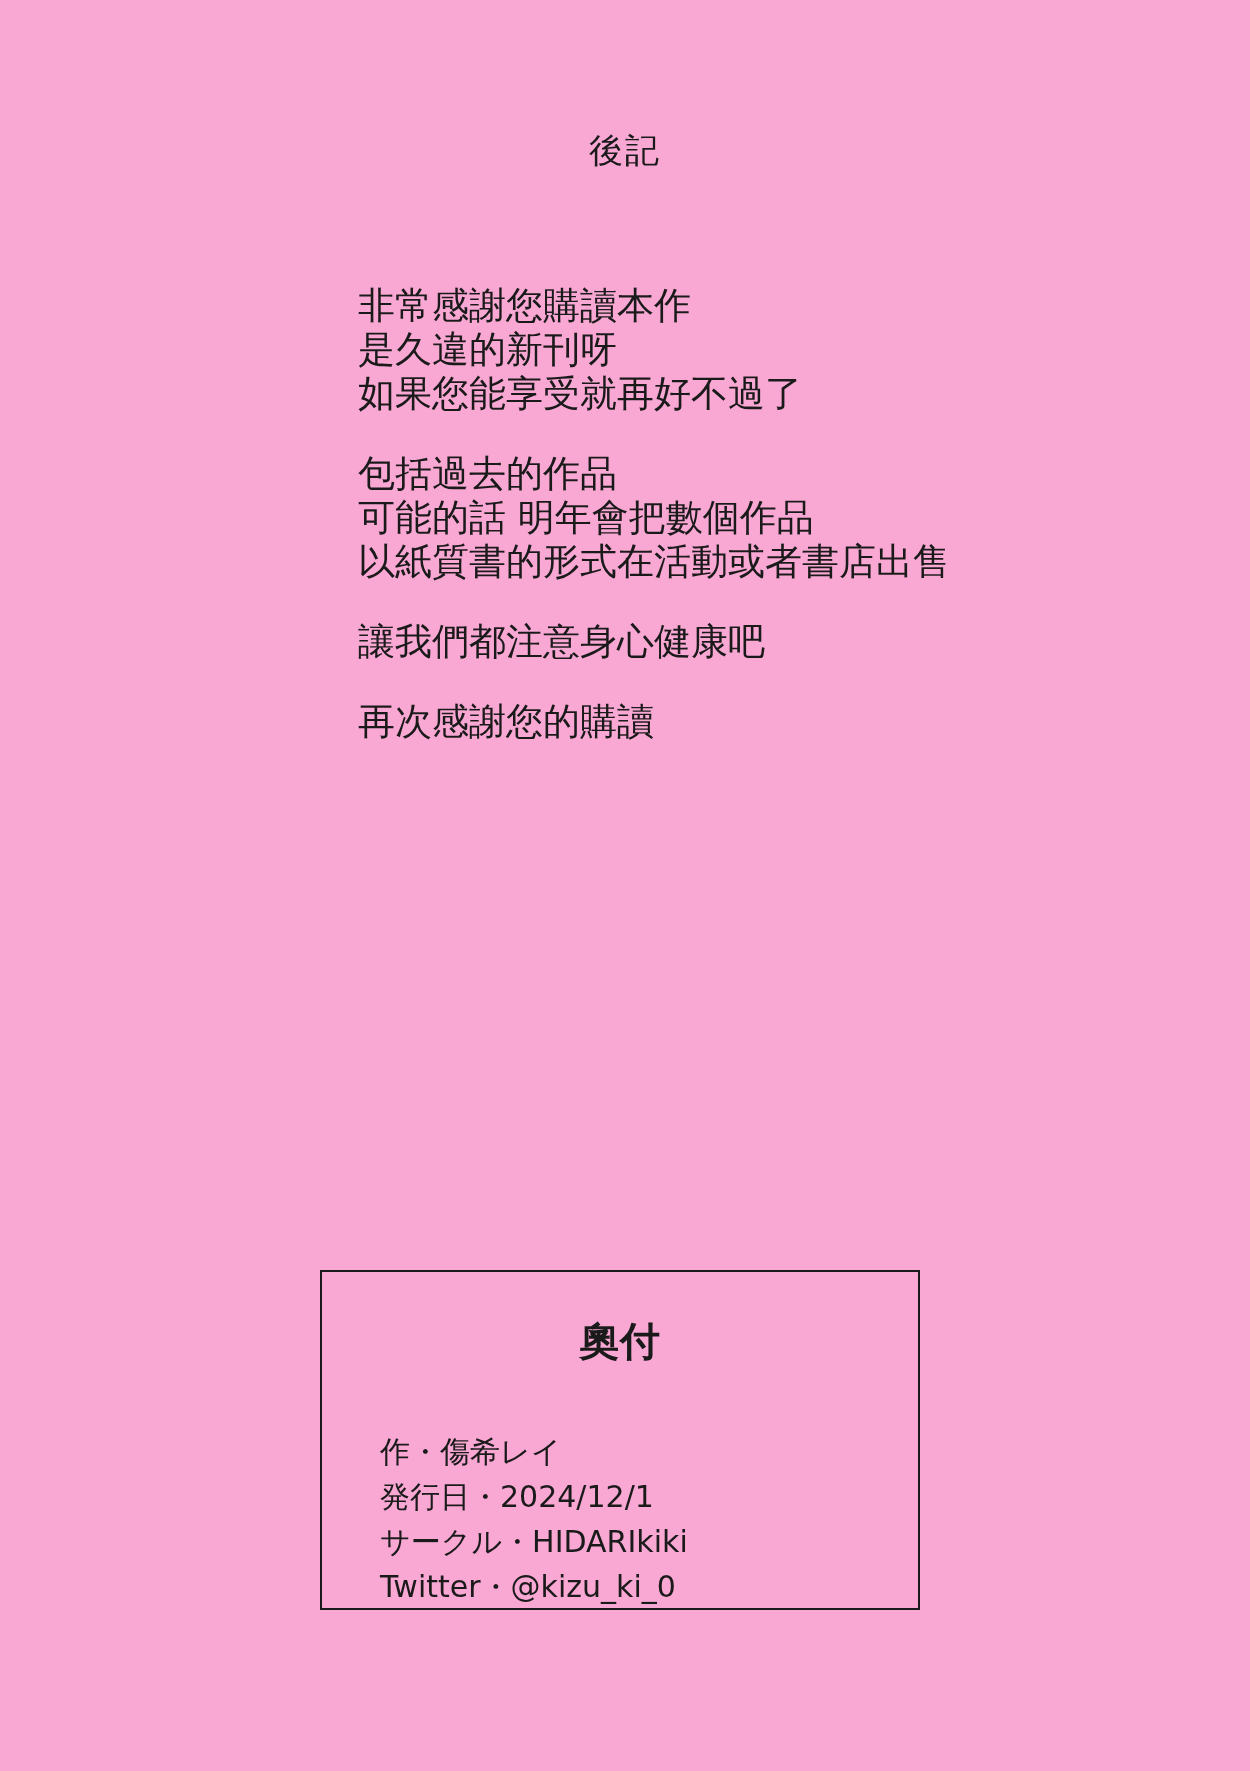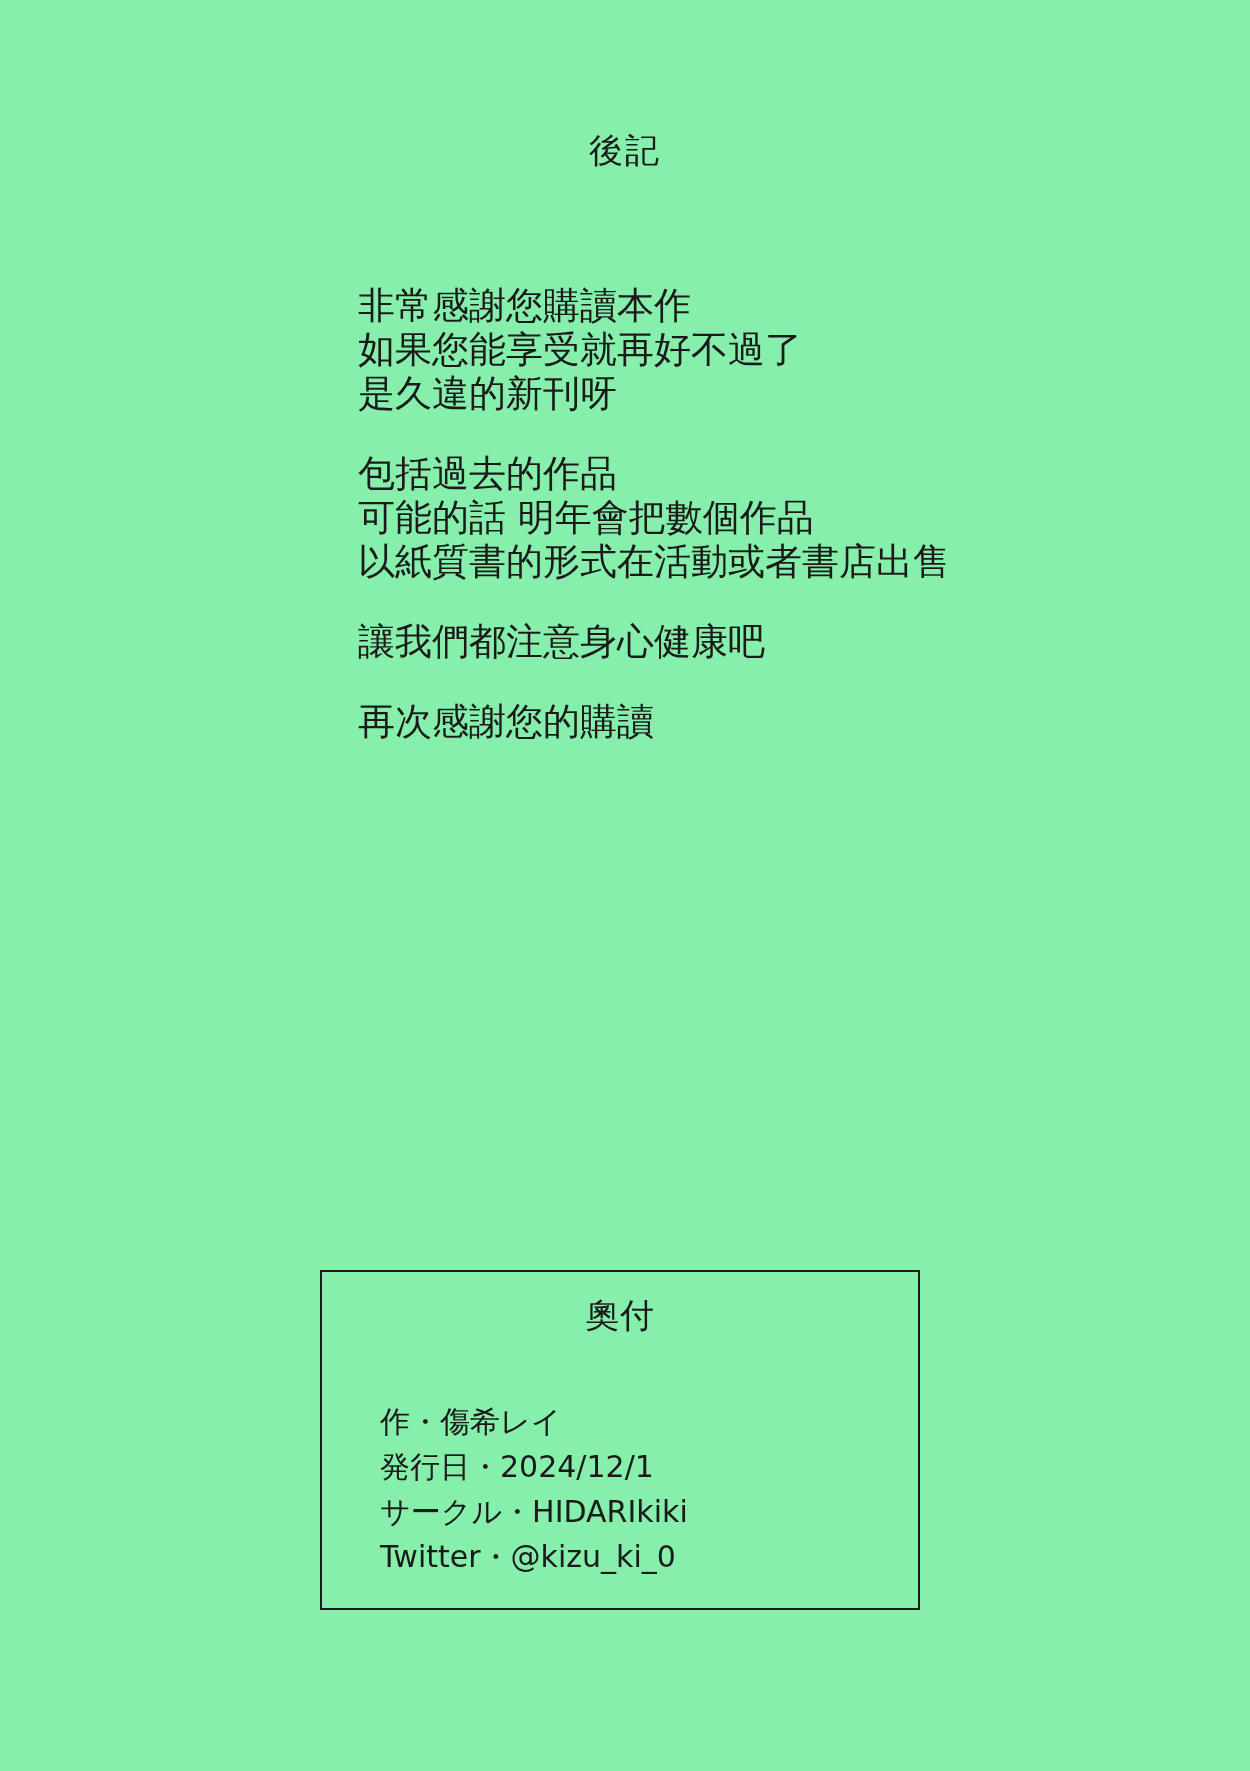--- a/index.html
+++ b/index.html
@@ -11,21 +11,21 @@
     width: 1250px;
     height: 1771px;
     position: relative;
     font-family: "DejaVu Sans", "Liberation Sans", sans-serif;
     color: #1a1a1a;
     overflow: hidden;
   }
   .page {
     position: absolute;
     inset: 0;
-    background: #86efac;
+    background: #f9a8d4;
   }
   .afterword-title {
     position: absolute;
     top: 128px;
     left: 0;
     width: 100%;
     text-align: center;
     font-size: 34px;
     letter-spacing: 2px;
     color: #1a1a1a;
@@ -52,24 +52,25 @@
   .colophon {
     position: absolute;
     left: 320px;
     top: 1270px;
     width: 600px;
     height: 340px;
     border: 2px solid #1a1a1a;
     box-sizing: border-box;
   }
   .colophon-title {
-    margin-top: 21px;
+    margin-top: 42px;
     text-align: center;
-    font-size: 34px;
+    font-size: 40px;
     letter-spacing: 1px;
+    font-weight: bold;
   }
   .colophon-list {
     margin: 60px 0 0 58px;
     font-size: 30px;
     line-height: 45px;
   }
   .colophon-list .line {
     display: block;
     white-space: pre;
   }
@@ -78,22 +79,22 @@
 <body>
 
 <div class="page">
 
   <div class="afterword-title">後記</div>
 
   <div class="body-text">
 
     <div class="para">
       <span class="line">非常感謝您購讀本作</span>
+      <span class="line">是久違的新刊呀</span>
       <span class="line">如果您能享受就再好不過了</span>
-      <span class="line">是久違的新刊呀</span>
     </div>
 
     <div class="para">
       <span class="line">包括過去的作品</span>
       <span class="line">可能的話 明年會把數個作品</span>
       <span class="line">以紙質書的形式在活動或者書店出售</span>
     </div>
 
     <div class="para">
       <span class="line">讓我們都注意身心健康吧</span>

